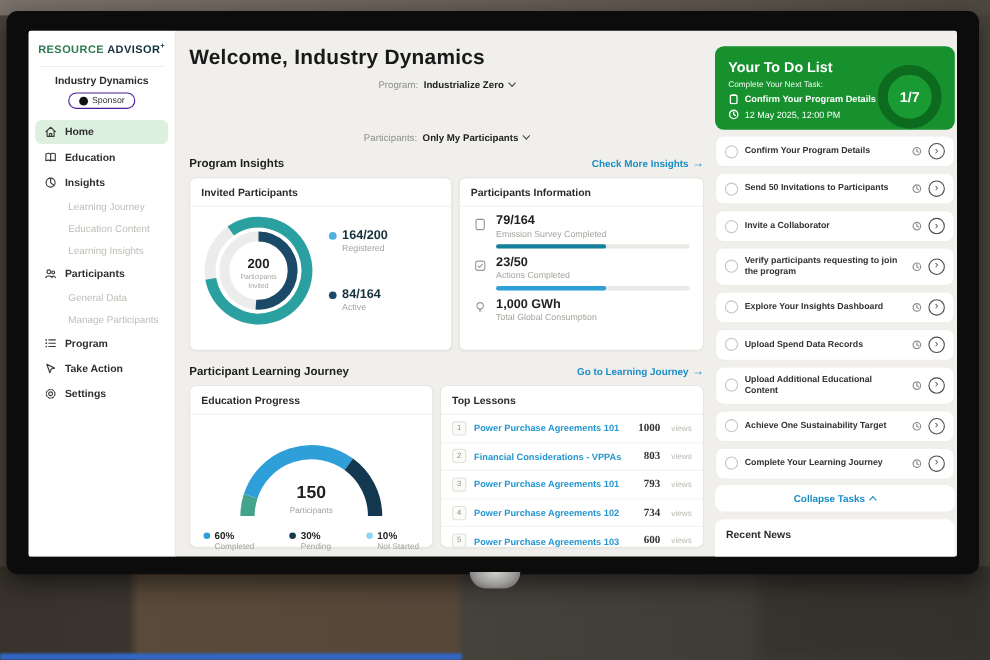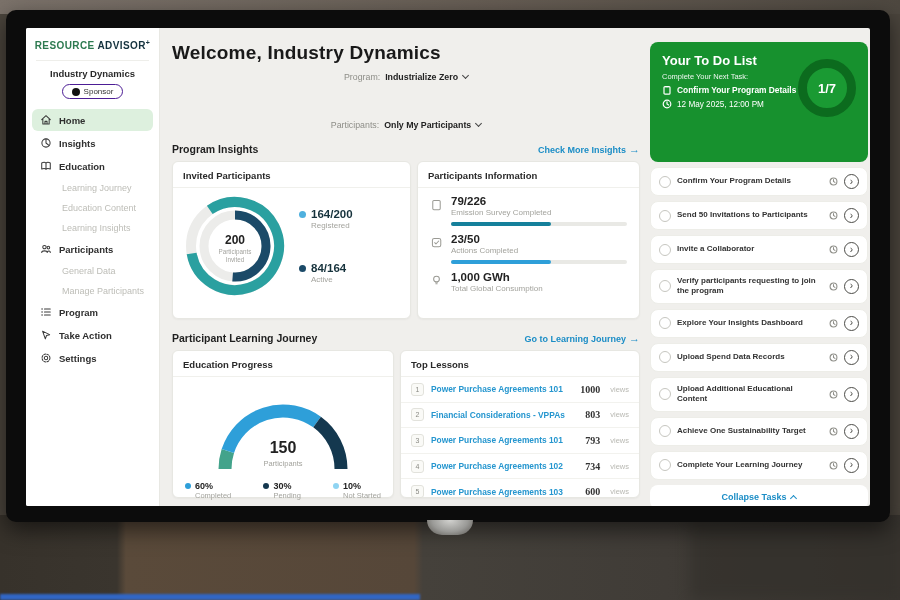--- a/index.html
+++ b/index.html
@@ -98,21 +98,21 @@
   .lesson { display:flex; align-items:center; gap:7px; padding:5.8px 10px; border-bottom:1px solid #f2f2ee; cursor:pointer; }
   .lesson:last-child { border-bottom:none; }
   .rk { width:13px; height:13px; flex:none; border:1px solid #e2e2dc; background:#fafaf7; border-radius:3px;
         font-size:7px; color:#8a8a84; display:flex; align-items:center; justify-content:center; }
   .ltitle { flex:1; font-size:8.4px; font-weight:bold; color:#2596cf; }
   .lviews { font-size:10px; font-weight:bold; color:#333;font-family:Liberation Serif, serif; }
   .lsuf { font-size:7.5px; color:#b8b8b2; margin-left:3px; font-weight:normal; }
 
   
   .rail { position:absolute; left:624px; top:14px; width:218px; }
-  .todo-head { position:relative; background:#17912e; border-radius:8px; padding:11px 12px; color:#fff; height:120px; }
+  .todo-head { position:relative; background:#17912e; border-radius:8px; padding:11px 12px; color:#fff; height:76px; }
   .todo-title { font-size:13px; font-weight:bold; }
   .todo-sub { font-size:7.5px; margin-top:4px; opacity:.92; }
   .todo-line { display:flex; align-items:center; gap:5px; margin-top:4px; font-size:8.4px; font-weight:bold; }
   .todo-line.date { font-weight:normal; font-size:8.2px; }
   .wico { width:10px; height:10px; display:inline-flex; flex:none; }
   .wico svg { width:10px; height:10px; stroke:#fff; fill:none; stroke-width:1.2; stroke-linecap:round; }
   .ring { position:absolute; right:12px; top:17px; width:58px; height:58px; border-radius:50%;
           border:9px solid #0c6b1e; display:flex; align-items:center; justify-content:center;
           font-size:13px; font-weight:bold; color:#fff; background:#1a9a33; }
   .task { display:flex; align-items:center; gap:6px; background:#fff; border:1px solid #ededE8;
@@ -158,33 +158,33 @@
           <span class="nico">
               <svg viewBox="0 0 14 14">
                 <path d="M2 6.6 L7 2 L12 6.6 M3.3 5.6 V11.6 H10.7 V5.6 M5.8 11.6 V8.6 H8.2 V11.6"></path>
               </svg>
             </span>
           <span>Home</span>
         </div>
         <div class="nav-item">
           <span class="nico">
               <svg viewBox="0 0 14 14">
+                <path d="M2 3.4 C4 2.5 6 2.6 7 3.6 C8 2.6 10 2.5 12 3.4 V10.6 C10 9.8 8 9.9 7 10.8 C6 9.9 4 9.8 2 10.6 Z M7 3.6 V10.8"></path>
+              </svg>
+            </span>
+          <span>Education</span>
+        </div>
+        <div class="nav-item">
+          <span class="nico">
+              <svg viewBox="0 0 14 14">
                 <circle cx="7" cy="7" r="4.8"></circle>
                 <path d="M7 7 V2.4 M7 7 L10.4 9.8"></path>
               </svg>
             </span>
           <span>Insights</span>
-        </div>
-        <div class="nav-item">
-          <span class="nico">
-              <svg viewBox="0 0 14 14">
-                <path d="M2 3.4 C4 2.5 6 2.6 7 3.6 C8 2.6 10 2.5 12 3.4 V10.6 C10 9.8 8 9.9 7 10.8 C6 9.9 4 9.8 2 10.6 Z M7 3.6 V10.8"></path>
-              </svg>
-            </span>
-          <span>Education</span>
         </div>
         <div class="nav-sub">Learning Journey</div>
         <div class="nav-sub">Education Content</div>
         <div class="nav-sub">Learning Insights</div>
         <div class="nav-item">
           <span class="nico">
               <svg viewBox="0 0 14 14">
                 <circle cx="5.2" cy="4.8" r="2"></circle>
                 <circle cx="9.8" cy="5.4" r="1.5"></circle>
                 <path d="M2 11 C2 8.6 8.4 8.6 8.4 11 M8.8 10.4 C9.4 8.9 12 9.2 12 11"></path>
@@ -282,21 +282,21 @@
         </div>
 
         <div class="card c-pinfo">
           <div class="card-title">Participants Information</div>
           <div class="stat">
             <span class="sico"><svg viewBox="0 0 14 14">
                   <rect x="3" y="2.6" width="8" height="10" rx="1.2"></rect>
                   <path d="M5.2 2.6 H8.8"></path>
                 </svg></span>
             <div>
-              <div class="stat-val">79/226</div>
+              <div class="stat-val">79/164</div>
               <div class="stat-lab">Emission Survey Completed</div>
               <div class="bar">
                 <div class="bar-fill" style="width: 57%; background: rgb(21, 128, 155);"></div>
               </div>
             </div>
           </div>
           <div class="stat">
             <span class="sico"><svg viewBox="0 0 14 14">
                   <rect x="2.6" y="2.6" width="9" height="9" rx="2"></rect>
                   <path d="M5 7.2 l1.4 1.4 L9.4 5.4"></path>

